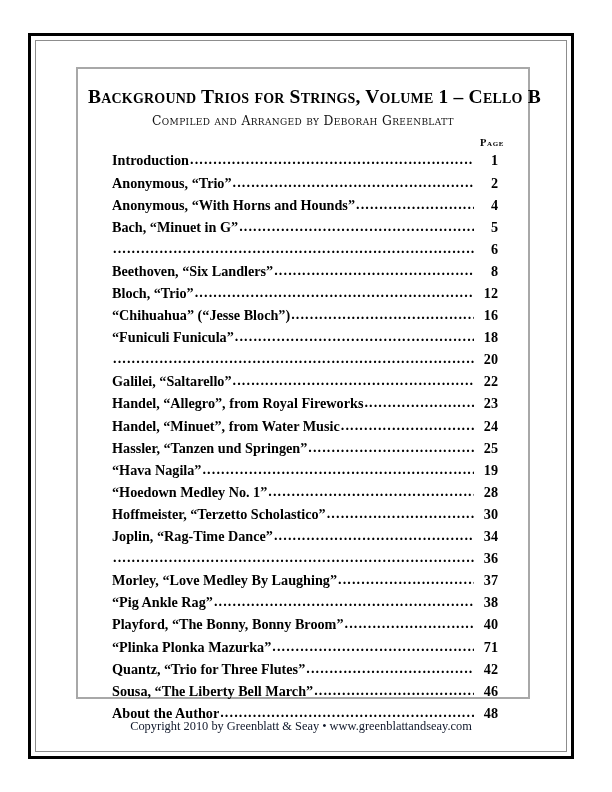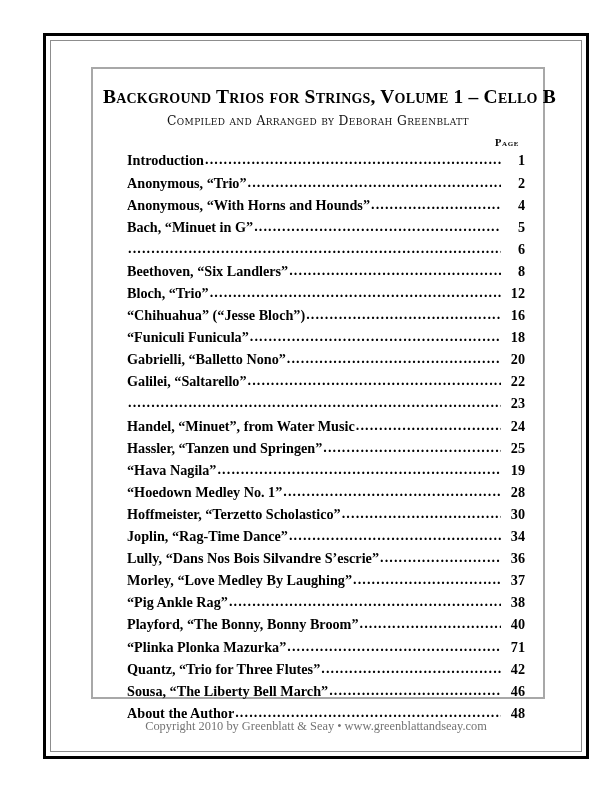--- a/index.html
+++ b/index.html
@@ -11,21 +11,21 @@
     width: 612px;
     height: 792px;
     font-family: "Liberation Serif", "DejaVu Serif", serif;
     color: #000000;
     overflow: hidden;
   }
 
   
   .page-frame {
     position: absolute;
-    left: 43px;
+    left: 28px;
     top: 33px;
     width: 546px;
     height: 726px;
     box-sizing: border-box;
     border: 3px solid #000000;
     background: #ffffff;
   }
   .page-frame-shadow {
     position: absolute;
     left: 36px;
@@ -86,21 +86,21 @@
     text-align: right;
     font-weight: bold;
     font-size: 10.5px;
     font-variant: small-caps;
     letter-spacing: 0.6px;
   }
 
   
   .toc {
     margin: 2px 0 6px 0;
-    padding: 0 18px 0 34px;
+    padding: 0 30px 0 34px;
     list-style: none;
   }
   .toc-row {
     display: flex;
     align-items: baseline;
     height: 22.1px;
     font-weight: bold;
     font-size: 14.2px;
     white-space: nowrap;
   }
@@ -126,21 +126,21 @@
   }
 
   
   .footer {
     position: absolute;
     left: 0;
     right: 0;
     bottom: 22px;
     text-align: center;
     font-size: 12.4px;
-    color: #737373;
+    color: #0f172a;
   }
 </style>
 </head>
 <body>
 
 <div class="page-frame-shadow"></div>
 
 <div class="page-frame">
   <div class="frame-inner-rule"></div>
 
@@ -192,30 +192,30 @@
           <span class="toc-label">“Chihuahua” (“Jesse Bloch”)</span>
           <span class="toc-dots">.........................................................................................</span>
           <span class="toc-page">16</span>
         </li>
         <li class="toc-row">
           <span class="toc-label">“Funiculi Funicula”</span>
           <span class="toc-dots">.........................................................................................</span>
           <span class="toc-page">18</span>
         </li>
         <li class="toc-row">
-          <span class="toc-label">Gabrielli, “Balletto Nono”</span>
           <span class="toc-dots">.........................................................................................</span>
           <span class="toc-page">20</span>
         </li>
         <li class="toc-row">
           <span class="toc-label">Galilei, “Saltarello”</span>
           <span class="toc-dots">.........................................................................................</span>
           <span class="toc-page">22</span>
         </li>
         <li class="toc-row">
+          <span class="toc-label">Handel, “Allegro”, from Royal Fireworks</span>
           <span class="toc-dots">.........................................................................................</span>
           <span class="toc-page">23</span>
         </li>
         <li class="toc-row">
           <span class="toc-label">Handel, “Minuet”, from Water Music</span>
           <span class="toc-dots">.........................................................................................</span>
           <span class="toc-page">24</span>
         </li>
         <li class="toc-row">
           <span class="toc-label">Hassler, “Tanzen und Springen”</span>
@@ -236,21 +236,20 @@
           <span class="toc-label">Hoffmeister, “Terzetto Scholastico”</span>
           <span class="toc-dots">.........................................................................................</span>
           <span class="toc-page">30</span>
         </li>
         <li class="toc-row">
           <span class="toc-label">Joplin, “Rag-Time Dance”</span>
           <span class="toc-dots">.........................................................................................</span>
           <span class="toc-page">34</span>
         </li>
         <li class="toc-row">
-          <span class="toc-label">Lully, “Dans Nos Bois Silvandre S’escrie”</span>
           <span class="toc-dots">.........................................................................................</span>
           <span class="toc-page">36</span>
         </li>
         <li class="toc-row">
           <span class="toc-label">Morley, “Love Medley By Laughing”</span>
           <span class="toc-dots">.........................................................................................</span>
           <span class="toc-page">37</span>
         </li>
         <li class="toc-row">
           <span class="toc-label">“Pig Ankle Rag”</span>

